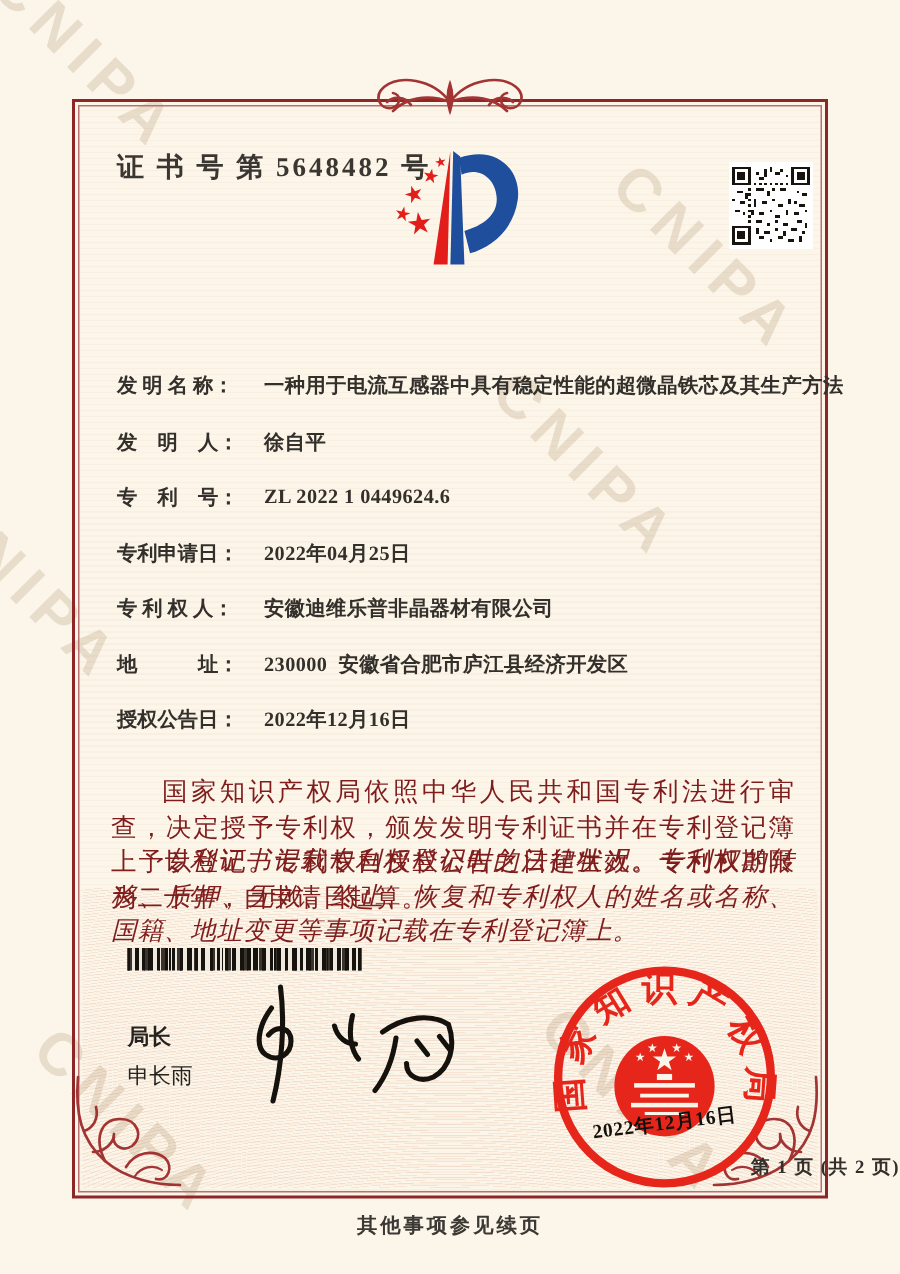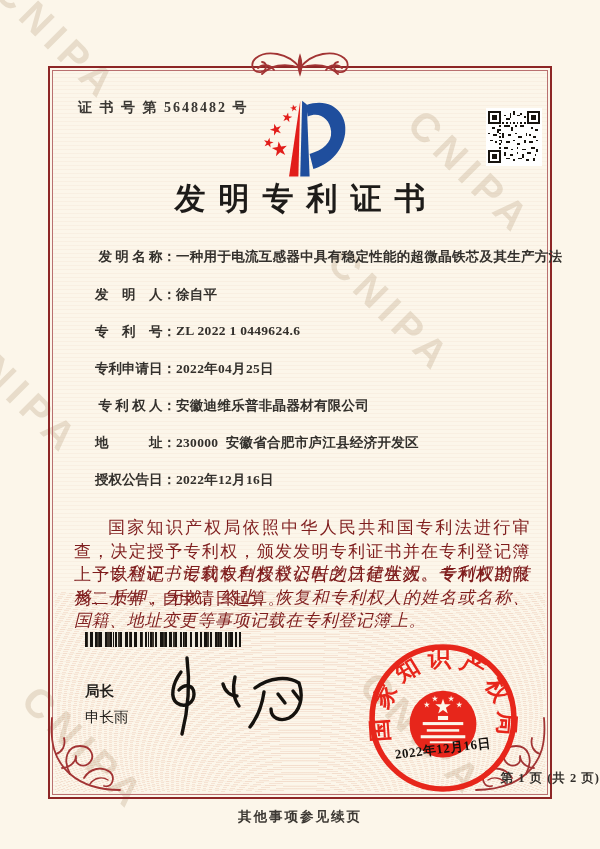--- a/index.html
+++ b/index.html
@@ -18,32 +18,32 @@
       background:
         repeating-linear-gradient(0deg, rgba(205,150,115,0.07) 0 1px, rgba(0,0,0,0) 1px 4px);}
   .guilloche{position:absolute;left:2px;right:2px;bottom:2px;height:200px;
       background:
         repeating-radial-gradient(ellipse 140% 120% at 50% 135%,
           rgba(214,130,95,0.16) 0 1.5px, rgba(0,0,0,0) 1.5px 5px);}
 
   .ornament{position:absolute;pointer-events:none;}
 
   
-  .cert-no{position:absolute;left:78px;top:99px;font-size:14px;letter-spacing:2px;
+  .cert-no{position:absolute;left:78px;top:99px;font-size:18px;letter-spacing:2px;
            color:#3a3733;font-weight:600;}
   .logo{position:absolute;left:256px;top:96px;width:96px;height:86px;}
   .qr{position:absolute;left:486px;top:108px;width:52px;height:54px;background:#fff;padding:2px;}
   .qr svg{width:100%;height:100%;shape-rendering:crispEdges;}
   .title{position:absolute;left:0;right:0;top:178px;text-align:center;font-size:31px;
          font-weight:bold;letter-spacing:0.42em;padding-left:0.42em;color:#1d1b19;}
 
   
   .field-row{position:absolute;left:78px;right:60px;font-size:13.5px;font-weight:600;
              color:#33302c;white-space:nowrap;}
-  .field-row .lbl{display:inline-block;width:98px;white-space:pre;vertical-align:top;text-align:right;}
+  .field-row .lbl{display:inline-block;width:98px;white-space:pre;vertical-align:top;}
   .field-row .val{display:inline-block;white-space:pre;letter-spacing:0.3px;}
   .pair2{position:absolute;left:232px;top:0;}
 
   
   .legal{position:absolute;left:74px;width:456px;font-size:17px;line-height:23.5px;
          color:#7f1d1d;text-align:justify;text-indent:2em;letter-spacing:0.6px;margin-top:20px;}
 
   
   .barcode{position:absolute;left:85px;top:632px;width:156px;height:15px;
       background:
@@ -141,21 +141,20 @@
       <g fill="#17130e" fill-rule="evenodd">
         <path d="M0 0h7v7h-7z M1 1v5h5v-5z M2 2h3v3h-3z"></path>
         <path d="M22 0h7v7h-7z M23 1v5h5v-5z M24 2h3v3h-3z"></path>
         <path d="M0 22h7v7h-7z M1 23v5h5v-5z M2 24h3v3h-3z"></path>
         <path d="M8 6h1v1h-1z M10 6h1v1h-1z M12 6h1v1h-1z M14 6h1v1h-1z M16 6h1v1h-1z M18 6h1v1h-1z M20 6h1v1h-1z M6 8h1v1h-1z M6 10h1v1h-1z M6 12h1v1h-1z M6 14h1v1h-1z M6 16h1v1h-1z M6 18h1v1h-1z M6 20h1v1h-1z"></path>
         <path d="M9 2h1v1h-1z M10 4h2v1h-2z M12 1h1v3h-1z M14 0h1v2h-1z M16 2h2v1h-2z M18 1h1v1h-1z M20 3h1v1h-1z M9 8h3v1h-3z M13 9h1v2h-1z M15 8h1v1h-1z M18 8h2v1h-2z M2 9h2v1h-2z M5 10h1v2h-1z M0 12h1v1h-1z M3 13h2v1h-2z M8 12h1v3h-1z M11 13h2v1h-2z M15 12h1v1h-1z M17 14h2v1h-2z M21 12h1v2h-1z M24 9h1v1h-1z M26 10h2v1h-2z M23 13h1v1h-1z M25 14h2v1h-2z M1 16h2v1h-2z M4 17h1v1h-1z M7 16h1v2h-1z M10 17h2v1h-2z M14 16h1v1h-1z M16 18h2v1h-2z M20 16h1v2h-1z M23 17h2v1h-2z M27 16h1v1h-1z M9 20h2v1h-2z M13 21h1v1h-1z M16 20h1v1h-1z M19 21h2v1h-2z M24 20h2v1h-2z M27 21h1v2h-1z M9 23h1v2h-1z M12 24h2v1h-2z M16 23h1v1h-1z M19 24h1v2h-1z M22 23h2v1h-2z M26 24h1v1h-1z M10 26h2v1h-2z M14 27h1v1h-1z M17 26h2v1h-2z M21 27h2v1h-2z M25 26h1v2h-1z"></path>
       </g>
     </svg>
   </div>
 
-  <div class="title">发明专利证书</div>
 
   <div class="field-row" style="top:248px;">
     <span class="lbl">发 明 名 称：</span><span class="val">一种用于电流互感器中具有稳定性能的超微晶铁芯及其生产方法</span>
   </div>
   <div class="field-row" style="top:286px;">
     <span class="lbl">发　明　人：</span><span class="val">徐自平</span>
   </div>
   <div class="field-row" style="top:323px;">
     <span class="lbl">专　利　号：</span><span class="val">ZL 2022 1 0449624.6</span>
   </div>

